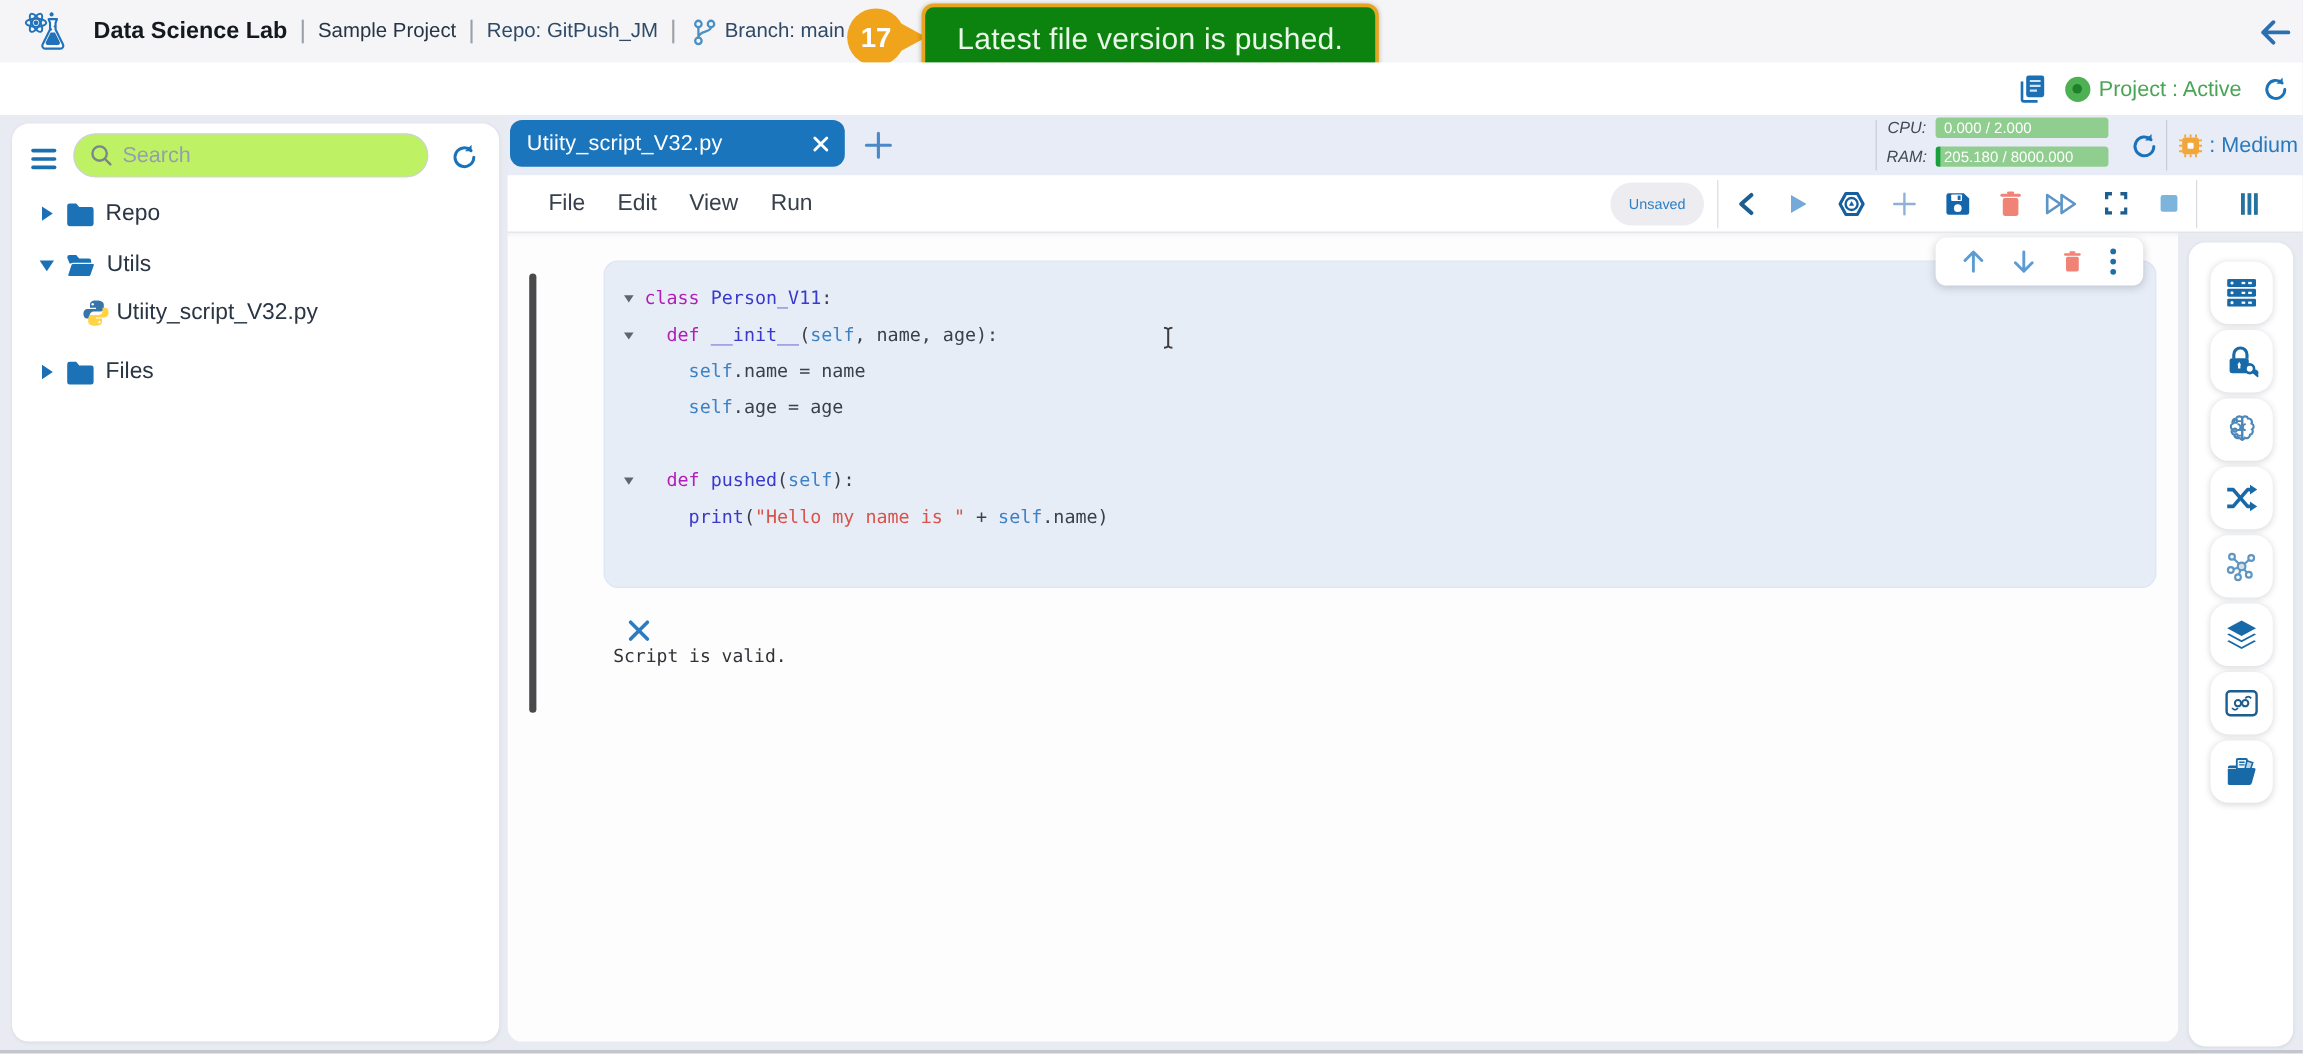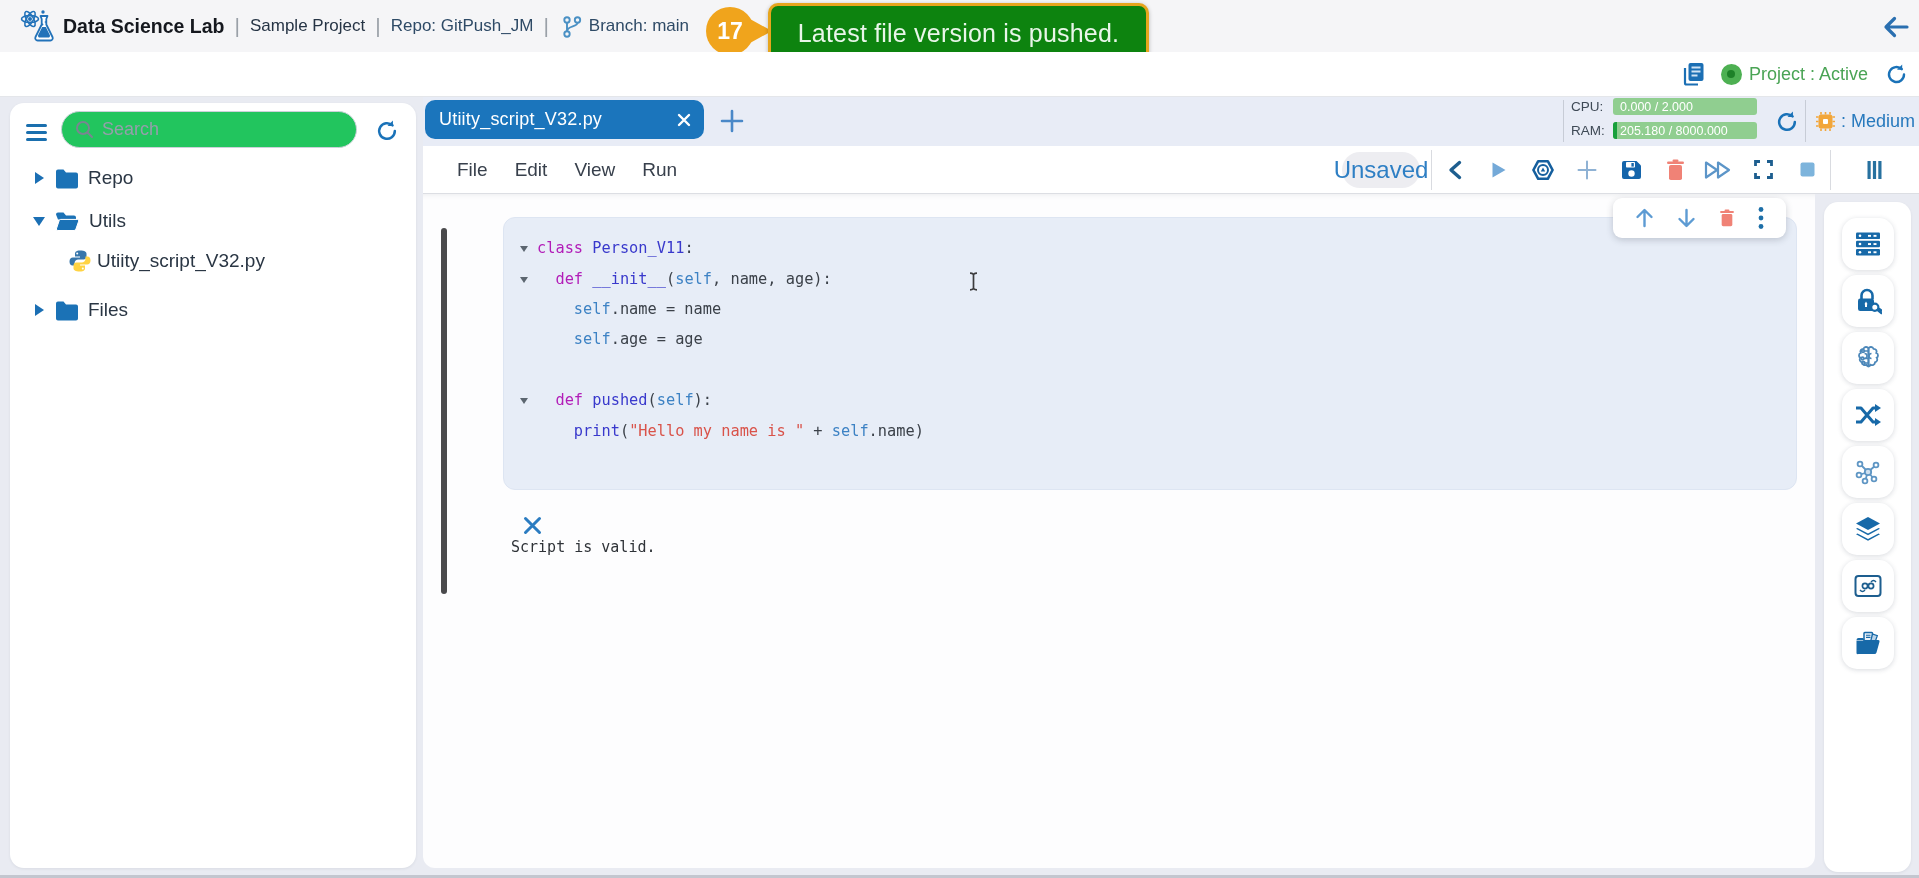--- a/index.html
+++ b/index.html
@@ -2,21 +2,21 @@
 <html><head>
 <meta charset="utf-8">
 <style>
   * { margin:0; padding:0; box-sizing:border-box; }
   html,body { width:1919px; height:878px; overflow:hidden; }
   body { font-family:"Liberation Sans", sans-serif; background:#e9ebf2; position:relative; }
 
   
   .topbar { position:absolute; left:0; top:0; width:1919px; height:52px; background:#f5f5f7; }
   .brand { position:absolute; left:19px; top:8px; display:flex; align-items:center; }
-  .brand-title { font-size:19.5px; font-weight:bold; color:#15181e; margin-left:8px; }
+  .brand-title { font-size:19.5px; font-weight:bold; color:#15181e; margin-left:23px; }
   .tb-sep { color:#9aa0a8; font-size:21px; font-weight:300; margin:0 10px; }
   .tb-item { font-size:17px; color:#263445; }
   .tb-repo, .tb-branch { color:#2e4a66; }
   .branch-icon { margin:0 6px 0 2px; position:relative; top:3px; }
 
   .step-badge { position:absolute; left:706px; top:7px; width:66px; height:48px; }
   .step-badge .num { position:absolute; left:0; top:0; width:48px; height:48px; border-radius:50%;
       background:#f0a41c; color:#fff; font-size:23px; font-weight:bold; display:flex; align-items:center; justify-content:center; }
   .step-badge .tail { position:absolute; left:44px; top:12px; width:0; height:0;
       border-top:12px solid transparent; border-bottom:12px solid transparent; border-left:22px solid #f0a41c; }
@@ -37,21 +37,21 @@
   .proj-label { font-size:18px; color:#4aa455; margin-right:17px; }
 
   
   .content { position:absolute; left:0; top:97px; width:1919px; height:781px; background:#e9ebf2; }
   .bottom-edge { position:absolute; left:0; bottom:0; width:100%; height:3px; background:#c3c6cf; }
 
   
   .sidebar { position:absolute; left:10px; top:6px; width:406px; height:765px; background:#fff; border-radius:14px; box-shadow:0 1px 3px rgba(40,50,70,.08); }
   .hamburger { position:absolute; left:16px; top:21px; width:21px; height:17px; display:flex; flex-direction:column; justify-content:space-between; cursor:pointer; }
   .hamburger span { display:block; height:3.4px; background:#1a6fae; border-radius:2px; }
-  .search-box { position:absolute; left:51px; top:8px; width:296px; height:37px; border:1px solid #ccd1d9; border-radius:19px; background:#22c55e; display:flex; align-items:center; padding-left:13px; }
+  .search-box { position:absolute; left:51px; top:8px; width:296px; height:37px; border:1px solid #ccd1d9; border-radius:19px; background:#bef264; display:flex; align-items:center; padding-left:13px; }
   .search-box input { border:none; outline:none; font-size:18px; color:#333; width:230px; margin-left:8px; font-family:"Liberation Sans",sans-serif; background:transparent; }
   .search-box input::placeholder { color:#959fab; }
   .sb-refresh { position:absolute; left:365px; top:16px; cursor:pointer; }
   .tree-row { position:absolute; left:0; width:100%; height:40px; display:flex; align-items:center; cursor:pointer; }
   .tr-caret { width:12px; margin-left:23px; display:flex; justify-content:center; }
   .caret-right { width:0; height:0; border-left:9px solid #1b6fb4; border-top:6px solid transparent; border-bottom:6px solid transparent; }
   .caret-down { width:0; height:0; border-top:9px solid #1b6fb4; border-left:6px solid transparent; border-right:6px solid transparent; }
   .tr-icon { margin-left:10px; display:flex; }
   .tr-label { font-size:19px; color:#2a3644; margin-left:9px; }
   .tree-file { padding-left:0; }
@@ -62,35 +62,35 @@
   .tabstrip { position:absolute; left:423px; top:0; width:1496px; height:49px; background:#e8ecf6; }
   .file-tab { position:absolute; left:2px; top:3px; width:279px; height:39px; background:#1b75bc; border-radius:10px;
       display:flex; align-items:center; color:#fff; cursor:pointer; }
   .file-tab .name { font-size:18px; margin-left:14px; letter-spacing:.2px; }
   .file-tab .close { margin-left:auto; margin-right:13px; display:flex; cursor:pointer; }
   .tab-plus { position:absolute; left:296px; top:11px; cursor:pointer; }
 
   .res-block { position:absolute; left:1140px; top:0; height:49px; }
   .res-divider { position:absolute; top:3px; height:42px; width:1px; background:#c7ccd6; }
   .res-row { position:absolute; display:flex; align-items:center; }
-  .res-label { width:36px; text-align:left; font-size:13.5px; color:#3f4a56; margin-right:6px; }
+  .res-label { width:36px; text-align:center; font-size:13.5px; color:#3f4a56; margin-right:6px;font-style:italic; }
   .res-bar { width:144px; height:17px; background:#90ce90; border-radius:3px; color:#fff; font-size:12.5px;
       display:flex; align-items:center; padding-left:7px; position:relative; overflow:hidden; white-space:nowrap; }
   .res-bar .fill { position:absolute; left:0; top:0; bottom:0; background:#18a03c; }
   .res-bar .txt { position:relative; }
   .strip-refresh { position:absolute; left:1352px; top:13px; cursor:pointer; }
   .medium-box { position:absolute; left:1392px; top:0; height:49px; display:flex; align-items:center; white-space:nowrap; }
   .medium-label { font-size:18px; color:#2779bd; margin-left:5px; }
 
   
   .menubar { position:absolute; left:423px; top:49px; width:1496px; height:48px; background:#fff; border-bottom:1px solid #dcdee3; }
   .menus { position:absolute; left:34px; top:0; height:47px; display:flex; gap:27px; align-items:center; }
   .menu-item { font-size:19px; color:#38404c; cursor:pointer; }
   .unsaved-pill { position:absolute; left:919px; top:6px; width:78px; height:36px; background:#ededf1; border-radius:18px;
-      display:flex; align-items:center; justify-content:center; font-size:24px; color:#2e7fc4; }
+      display:flex; align-items:center; justify-content:center; font-size:12px; color:#2e7fc4; }
   .mb-div { position:absolute; top:4px; width:1px; height:40px; background:#d9dbe0; }
   .mb-icon { position:absolute; top:0; width:44px; height:47px; display:flex; align-items:center; justify-content:center; cursor:pointer; }
 
   
   .editor-canvas { position:absolute; left:423px; top:97px; width:1392px; height:674px; background:#fdfdfe; border-radius:0 0 12px 12px; box-shadow:inset 0 7px 6px -7px rgba(30,40,60,.10); }
   .dragbar { position:absolute; left:18px; top:34px; width:6px; height:366px; background:#4a4a4c; border-radius:3px; }
   .code-cell { position:absolute; left:80px; top:23px; width:1294px; height:273px; background:#e7edf7; border:1px solid #dde5f2; border-radius:12px; padding:15px 0 0 16px; }
   .code-line { display:flex; height:30.4px; align-items:center; font-family:"DejaVu Sans Mono", monospace; font-size:15.3px; white-space:pre; }
   .code-gutter { width:17px; display:flex; align-items:center; justify-content:flex-start; }
   .fold-caret { width:0; height:0; border-top:6px solid #5c6670; border-left:4.5px solid transparent; border-right:4.5px solid transparent; position:relative; top:1px; }

